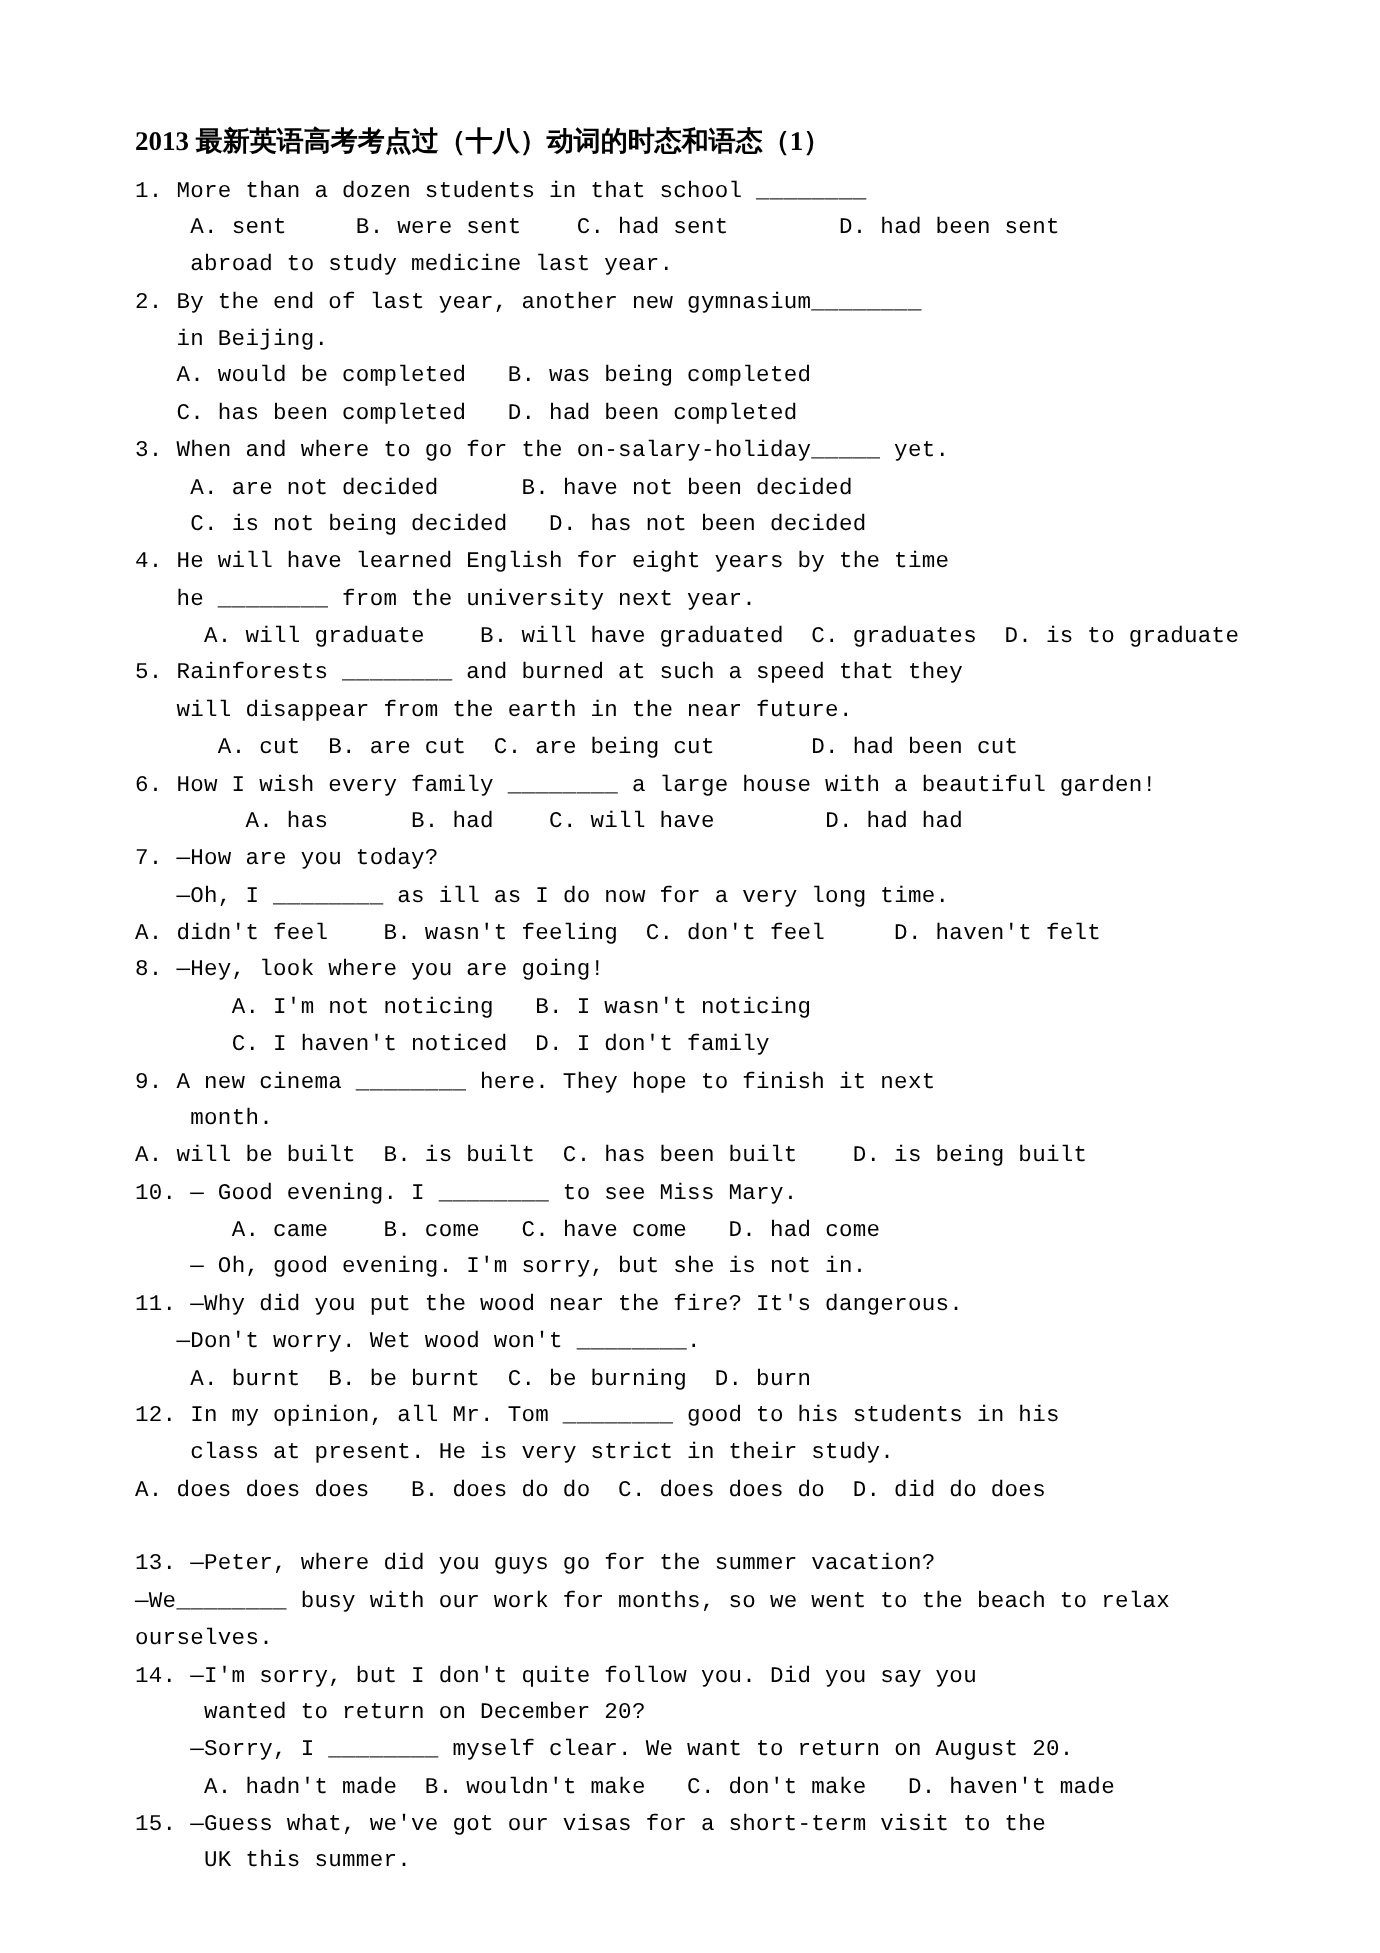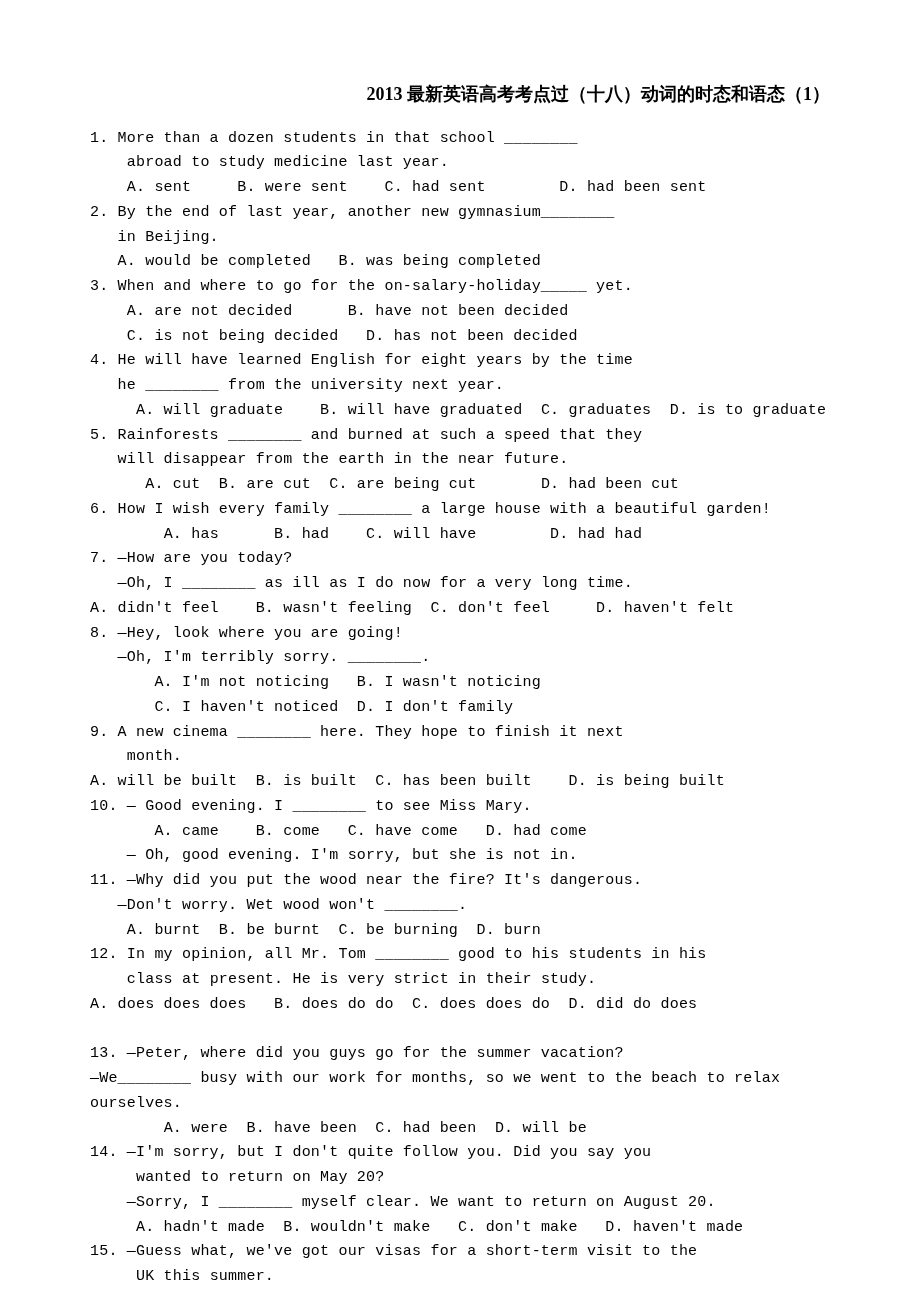--- a/index.html
+++ b/index.html
@@ -6,76 +6,75 @@
     background: #ffffff;
     margin: 0;
     padding: 80px 90px 60px 90px;
     font-family: "SimSun", "宋体", serif;
     font-size: 15px;
     line-height: 1.65;
     color: #000000;
     width: 740px;
   }
   .title {
-    text-align: right;
+    text-align: left;
     font-weight: bold;
     font-size: 18px;
-    margin-bottom: 17px;
+    margin-bottom: 6px;
   }
   .line {
     white-space: pre-wrap;
     font-family: "Courier New", "SimSun", monospace;
     letter-spacing: 0.2px;
   }
 </style>
 </head>
 <body>
 
 <div class="title">2013 最新英语高考考点过（十八）动词的时态和语态（1）</div>
 
 <div id="content">
     <div class="line">1. More than a dozen students in that school ________</div>
+    <div class="line">    A. sent     B. were sent    C. had sent        D. had been sent</div>
     <div class="line">    abroad to study medicine last year.</div>
-    <div class="line">    A. sent     B. were sent    C. had sent        D. had been sent</div>
     <div class="line">2. By the end of last year, another new gymnasium________</div>
     <div class="line">   in Beijing.</div>
     <div class="line">   A. would be completed   B. was being completed</div>
+    <div class="line">   C. has been completed   D. had been completed</div>
     <div class="line">3. When and where to go for the on-salary-holiday_____ yet.</div>
     <div class="line">    A. are not decided      B. have not been decided</div>
     <div class="line">    C. is not being decided   D. has not been decided</div>
     <div class="line">4. He will have learned English for eight years by the time</div>
     <div class="line">   he ________ from the university next year.</div>
     <div class="line">     A. will graduate    B. will have graduated  C. graduates  D. is to graduate</div>
     <div class="line">5. Rainforests ________ and burned at such a speed that they</div>
     <div class="line">   will disappear from the earth in the near future.</div>
     <div class="line">      A. cut  B. are cut  C. are being cut       D. had been cut</div>
     <div class="line">6. How I wish every family ________ a large house with a beautiful garden!</div>
     <div class="line">        A. has      B. had    C. will have        D. had had</div>
     <div class="line">7. —How are you today?</div>
     <div class="line">   —Oh, I ________ as ill as I do now for a very long time.</div>
     <div class="line">A. didn't feel    B. wasn't feeling  C. don't feel     D. haven't felt</div>
     <div class="line">8. —Hey, look where you are going!</div>
-    <div class="line">   —Oh, I'm terribly sorry. ________.</div>
     <div class="line">       A. I'm not noticing   B. I wasn't noticing</div>
     <div class="line">       C. I haven't noticed  D. I don't family</div>
     <div class="line">9. A new cinema ________ here. They hope to finish it next</div>
     <div class="line">    month.</div>
     <div class="line">A. will be built  B. is built  C. has been built    D. is being built</div>
     <div class="line">10. — Good evening. I ________ to see Miss Mary.</div>
     <div class="line">       A. came    B. come   C. have come   D. had come</div>
     <div class="line">    — Oh, good evening. I'm sorry, but she is not in.</div>
     <div class="line">11. —Why did you put the wood near the fire? It's dangerous.</div>
     <div class="line">   —Don't worry. Wet wood won't ________.</div>
     <div class="line">    A. burnt  B. be burnt  C. be burning  D. burn</div>
     <div class="line">12. In my opinion, all Mr. Tom ________ good to his students in his</div>
     <div class="line">    class at present. He is very strict in their study.</div>
     <div class="line">A. does does does   B. does do do  C. does does do  D. did do does</div>
     <div class="line">&nbsp;</div>
     <div class="line">13. —Peter, where did you guys go for the summer vacation?</div>
     <div class="line">—We________ busy with our work for months, so we went to the beach to relax ourselves.</div>
-    <div class="line">        A. were  B. have been  C. had been  D. will be</div>
     <div class="line">14. —I'm sorry, but I don't quite follow you. Did you say you</div>
-    <div class="line">     wanted to return on May 20?</div>
+    <div class="line">     wanted to return on December 20?</div>
     <div class="line">    —Sorry, I ________ myself clear. We want to return on August 20.</div>
     <div class="line">     A. hadn't made  B. wouldn't make   C. don't make   D. haven't made</div>
     <div class="line">15. —Guess what, we've got our visas for a short-term visit to the</div>
     <div class="line">     UK this summer.</div>
   </div>
 
 </body></html>

